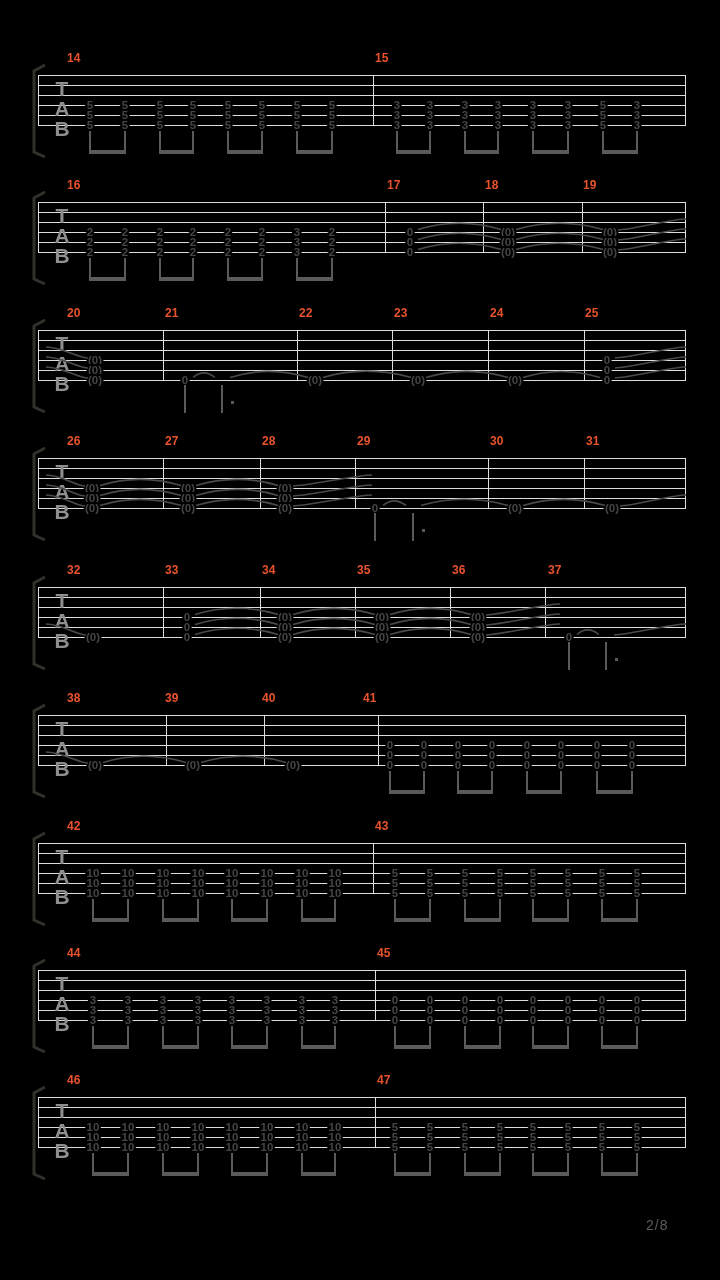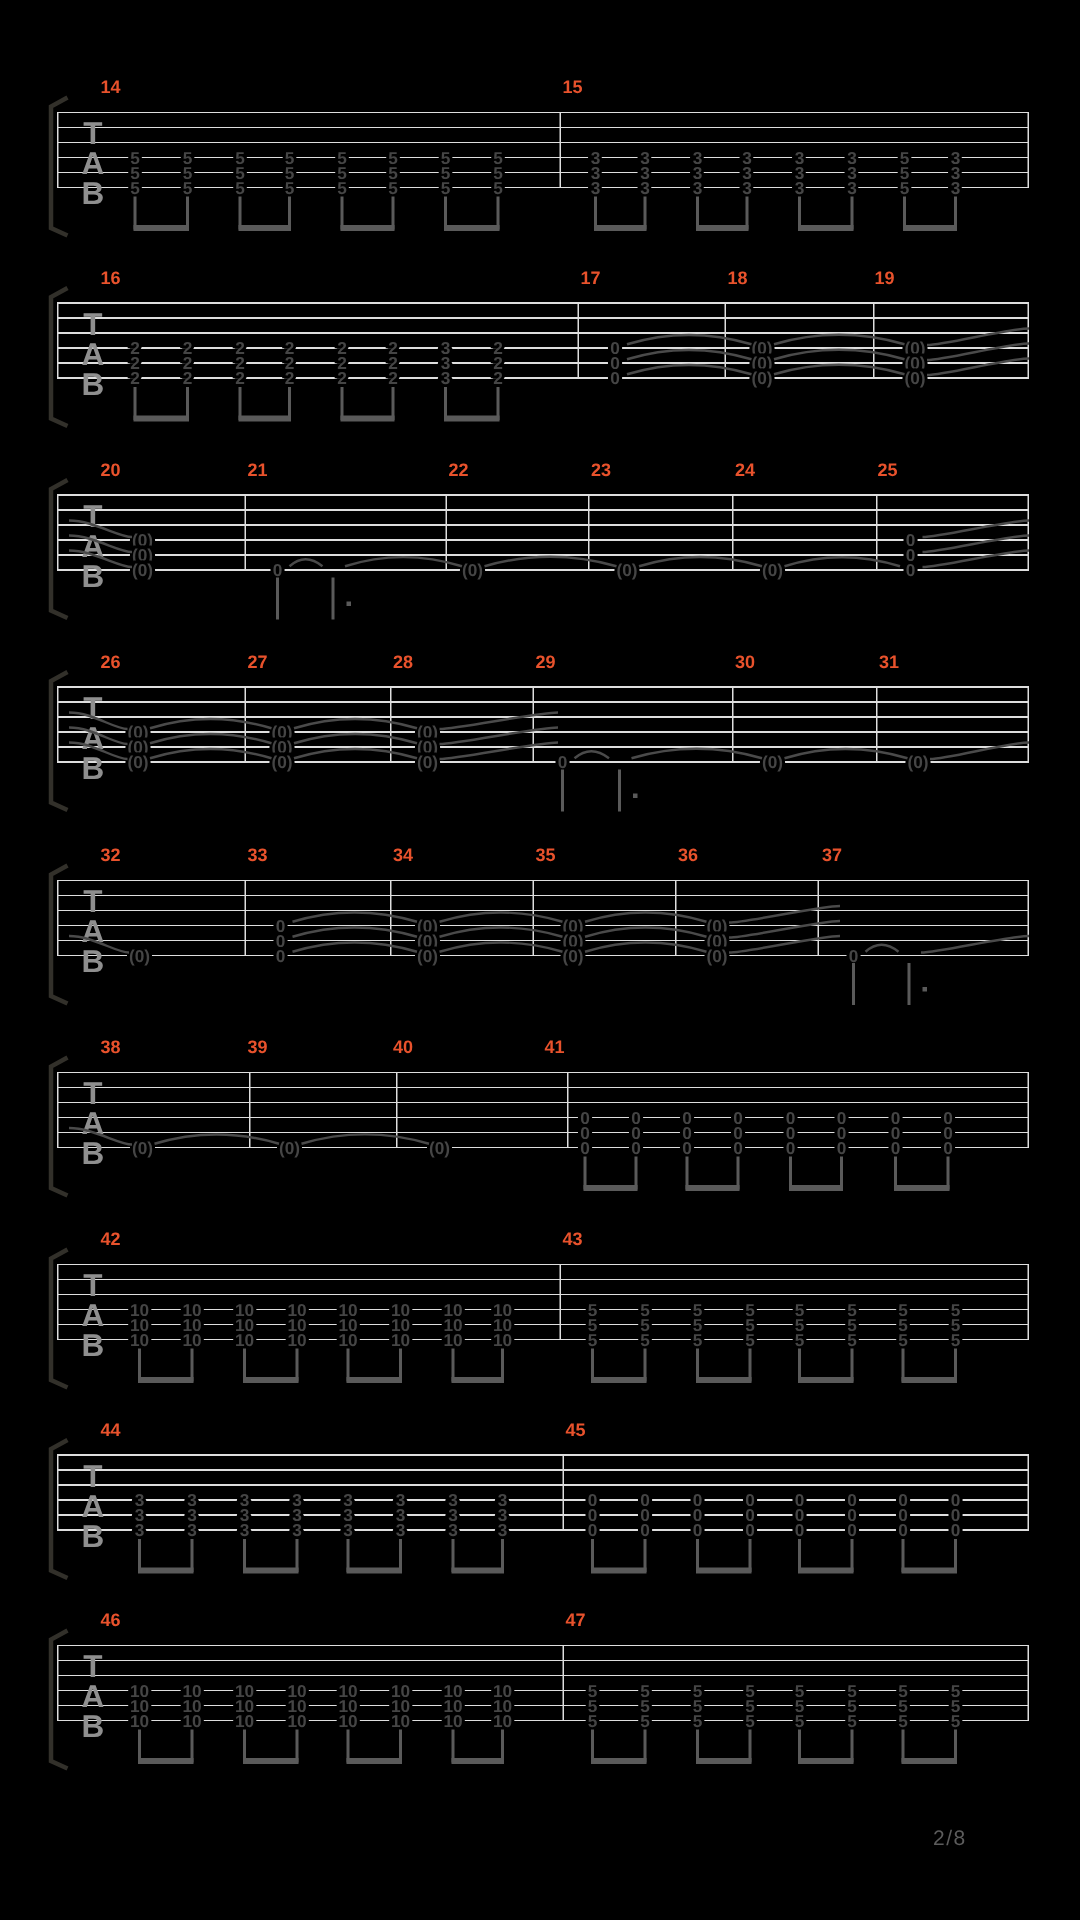--- a/index.html
+++ b/index.html
@@ -1,20 +1,20 @@
 <!DOCTYPE html>
 <html><head>
 <meta charset="utf-8">
 <style>
   html,body{margin:0;padding:0;}
   body{width:720px;height:1280px;background:#000;position:relative;overflow:hidden;
        font-family:"Liberation Sans",sans-serif;}
   #score-svg{position:absolute;left:0;top:0;}
   #score-svg text{font-family:"Liberation Sans",sans-serif;}
-  .page-indicator{position:absolute;left:622px;top:1217px;color:#5c5c5c;
+  .page-indicator{position:absolute;left:646px;top:1217px;color:#5c5c5c;
        font-size:14px;letter-spacing:1px;font-family:"Liberation Sans",sans-serif;}
 </style>
 </head>
 <body>
 
 <svg id="score-svg" width="720" height="1280" viewBox="0 0 720 1280" style="background: rgb(0, 0, 0);">
     <g>
       <path d="M 45 65 L 34 71 L 34 152 L 45 157" stroke="#32302a" stroke-width="3" fill="none"></path>
       <line x1="38" y1="75" x2="686" y2="75" stroke="#dedede" stroke-width="1" shape-rendering="crispEdges"></line>
       <line x1="38" y1="85" x2="686" y2="85" stroke="#dedede" stroke-width="1" shape-rendering="crispEdges"></line>

